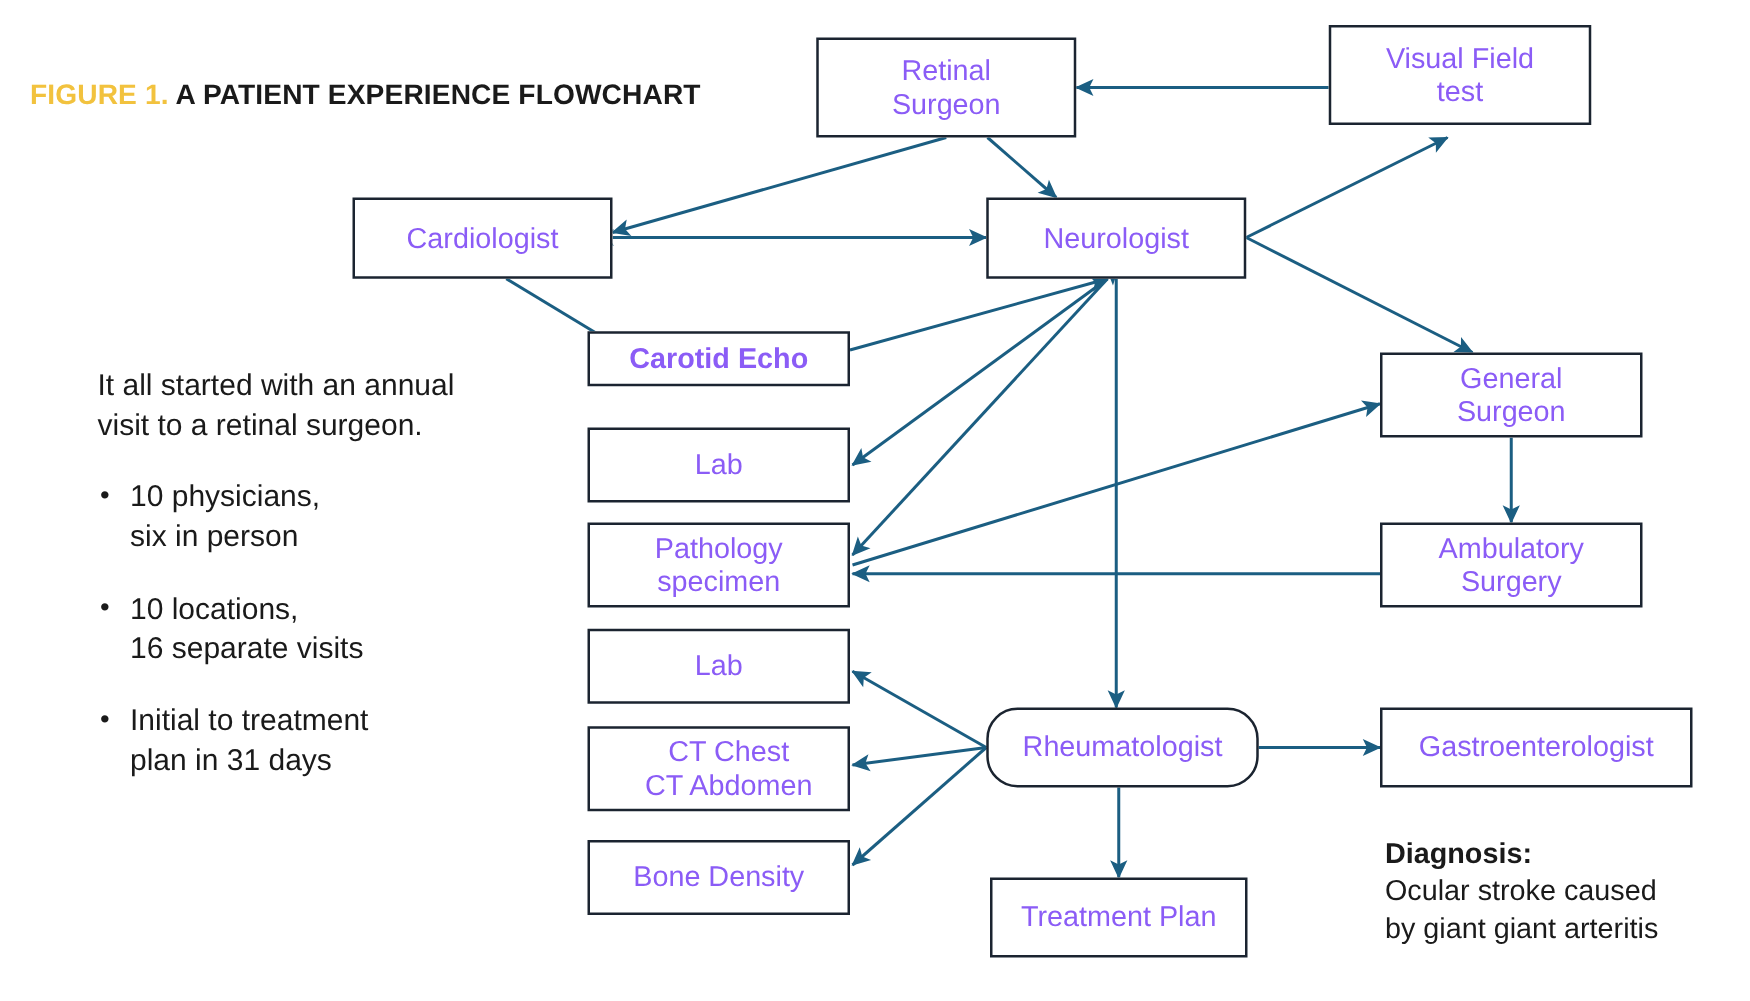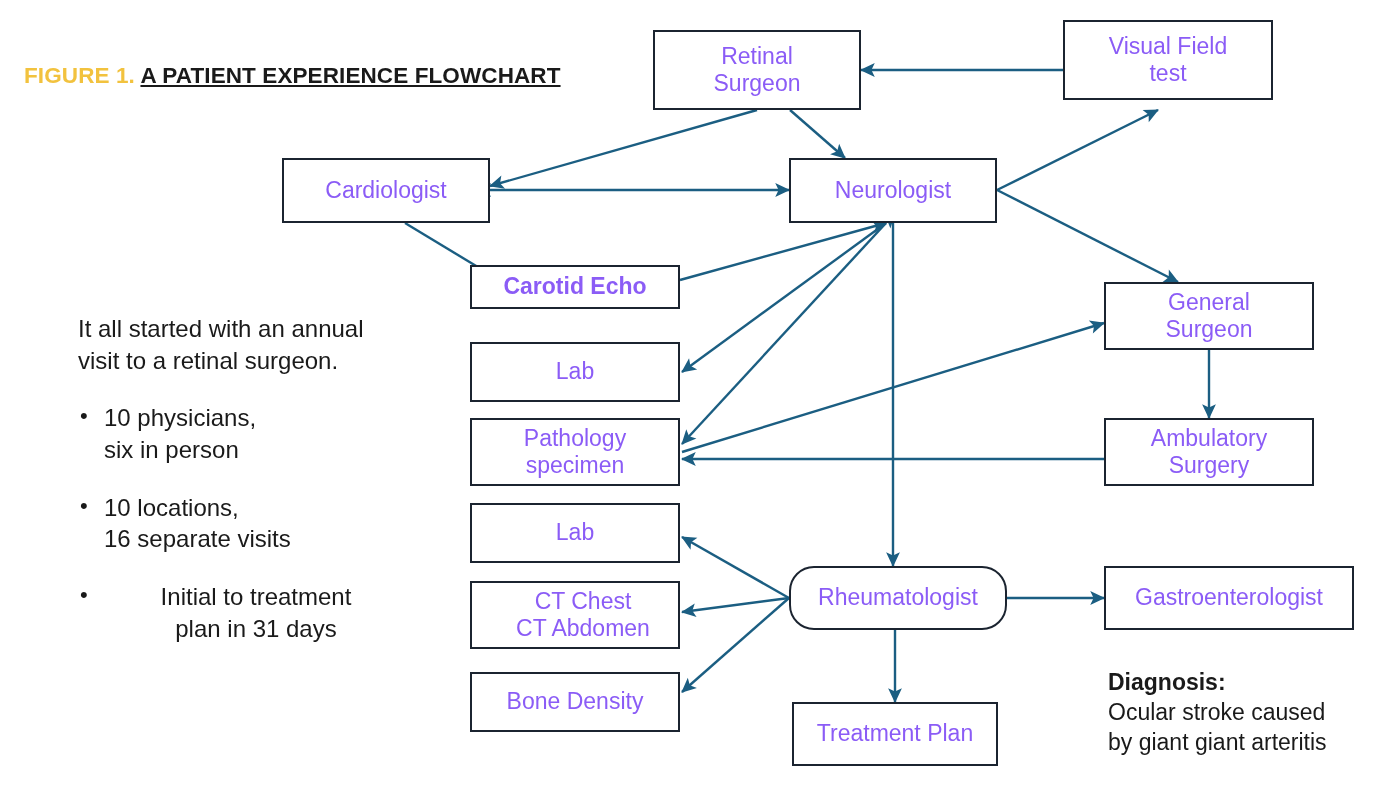--- a/index.html
+++ b/index.html
@@ -24,45 +24,44 @@
   #figure-title {
     position: absolute;
     left: 24px;
     top: 63px;
     font-size: 22.5px;
     font-weight: bold;
     letter-spacing: 0.1px;
     white-space: nowrap;
   }
   #figure-title .fig-label { color: #F2C23E; }
-  #figure-title .fig-name  { color: #1a1a1a; text-decoration: underline; }
+  #figure-title .fig-name  { color: #1a1a1a; }
 
   
   #narrative {
     position: absolute;
     left: 78px;
     top: 293px;
     width: 330px;
     font-size: 24px;
     line-height: 1.32;
     color: #1a1a1a;
-    margin-top: 20px;
   }
   #narrative .lead { margin: 0 0 26px 0; }
   #narrative ul {
     margin: 0;
     padding: 0;
     list-style: none;
   }
   #narrative li {
     position: relative;
     padding-left: 26px;
     margin-bottom: 26px;
   }
-  #narrative li:last-child { margin-bottom: 0; text-align: center; }
+  #narrative li:last-child { margin-bottom: 0; }
   #narrative li::before {
     content: "\2022";
     position: absolute;
     left: 2px;
     top: -1px;
     font-size: 22px;
   }
   #narrative li .l2 { display: block; }
 
   

